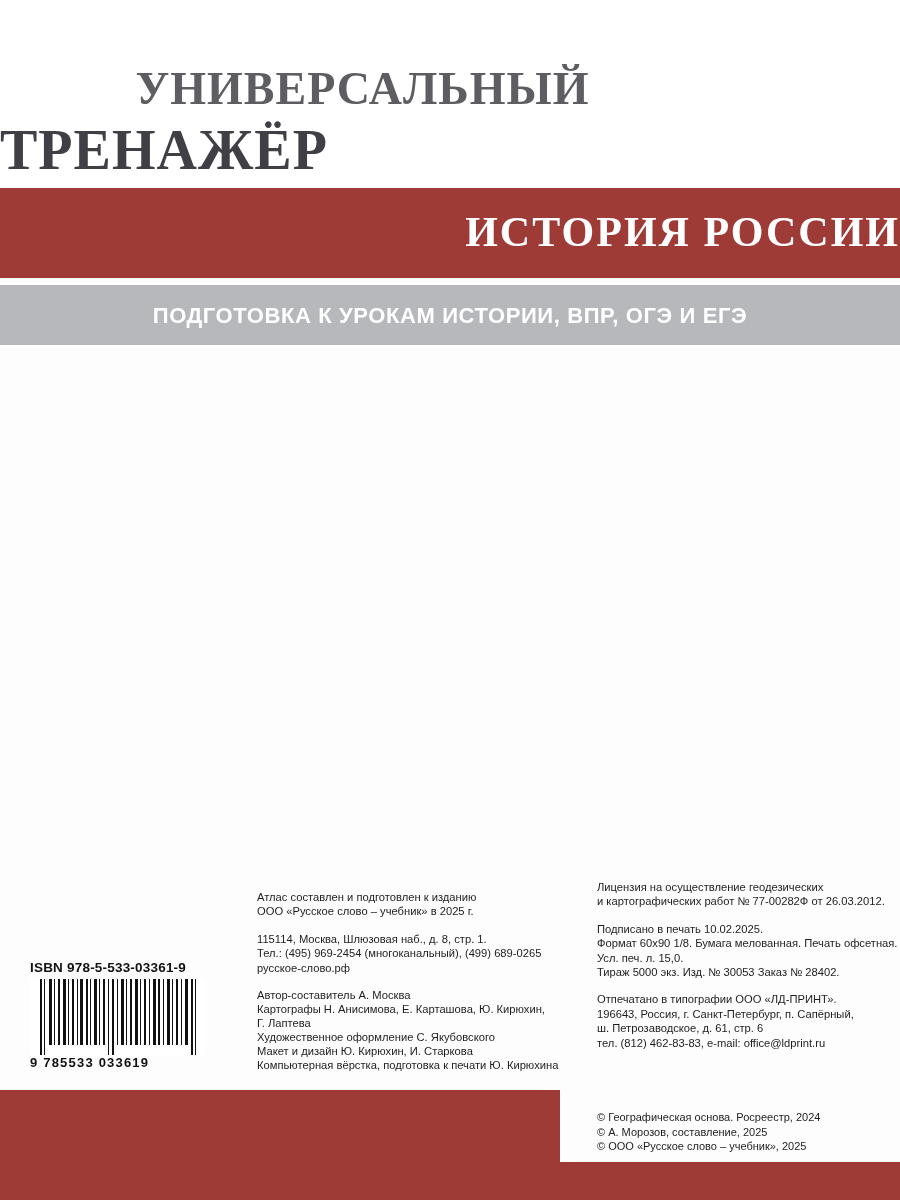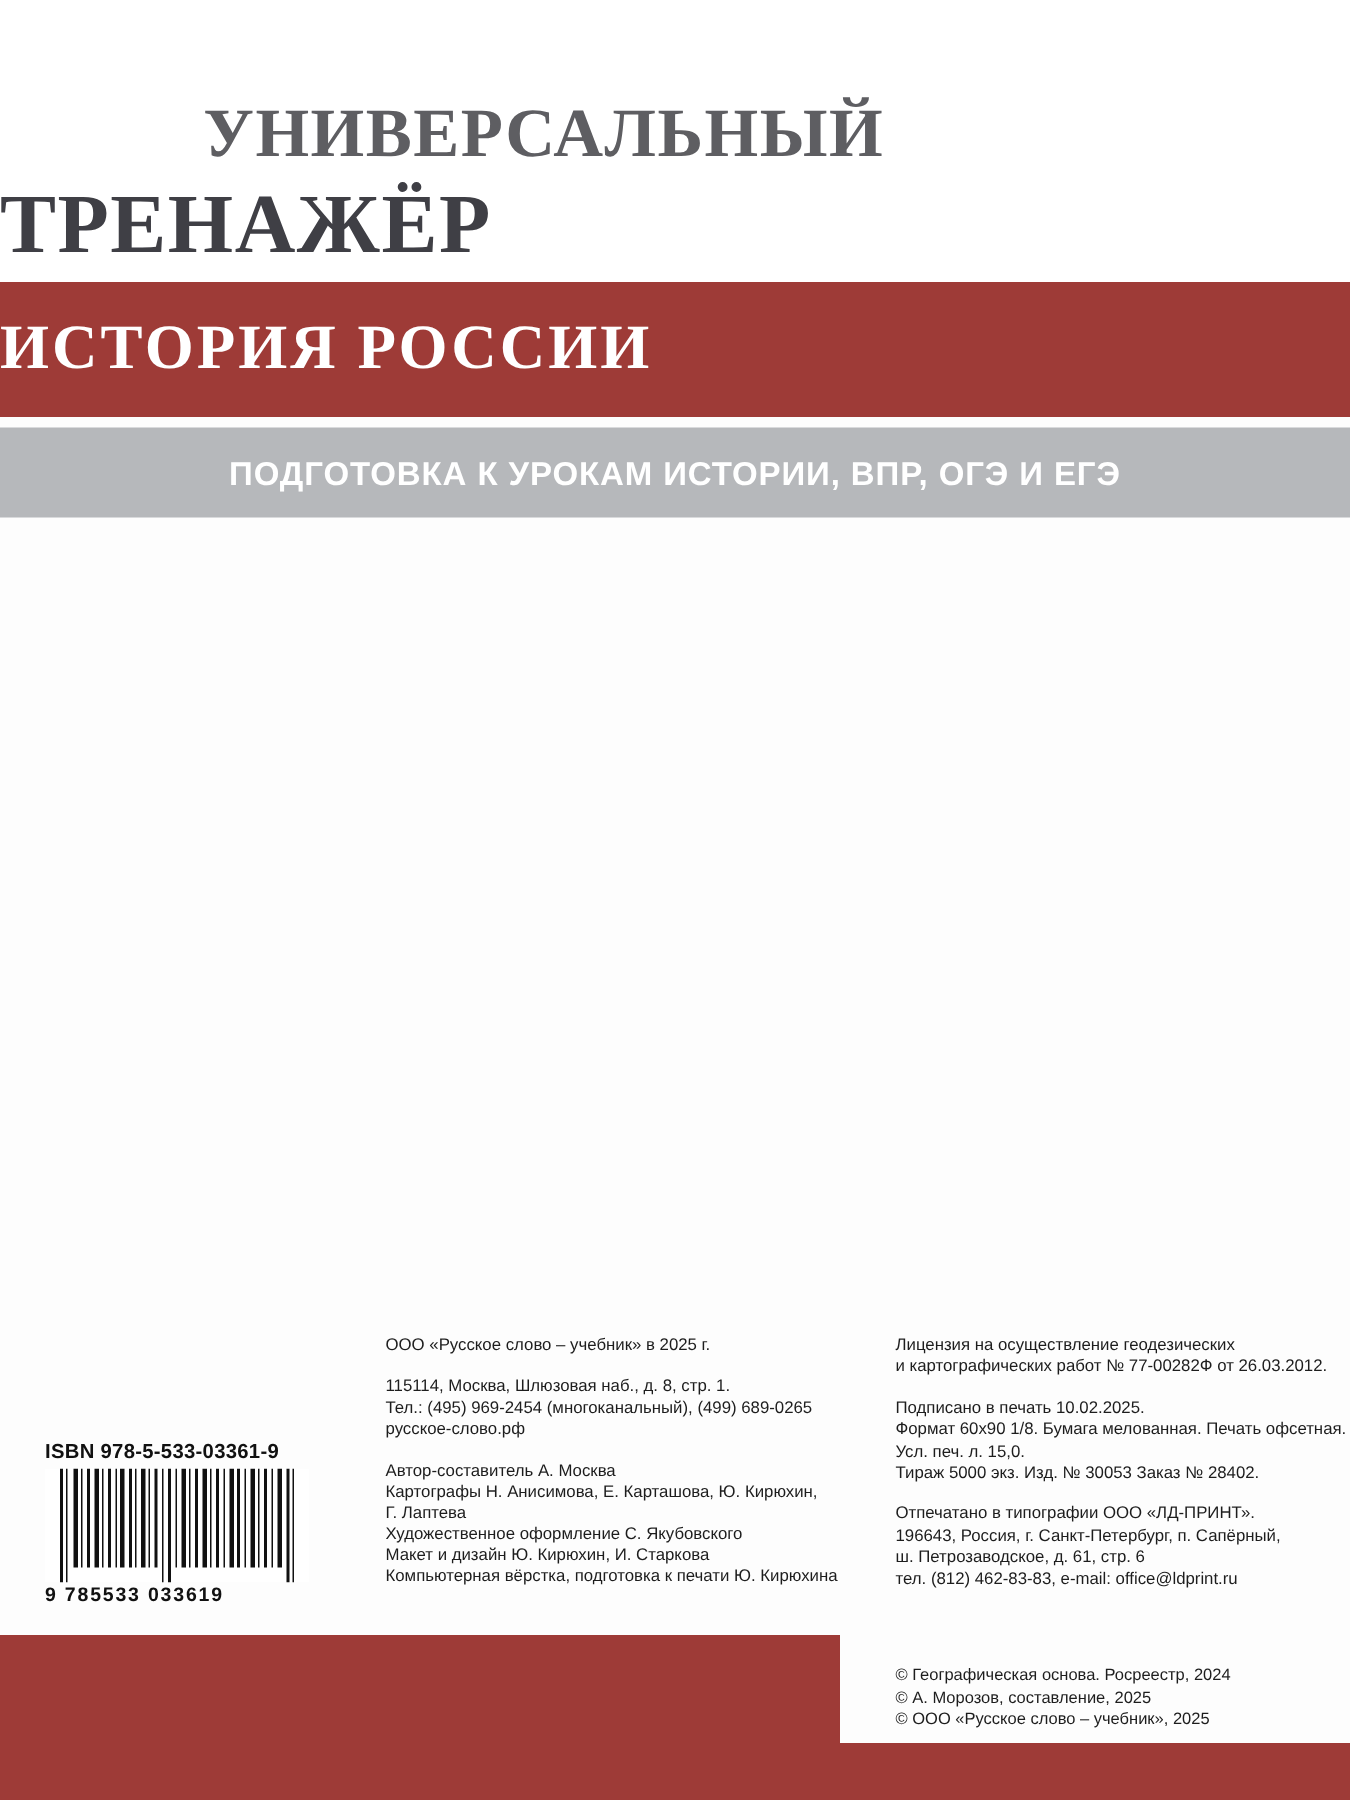--- a/index.html
+++ b/index.html
@@ -62,21 +62,21 @@
     top: 188px;
     width: 900px;
     height: 90px;
     background: #9e3b37;
   }
   .red-band-text {
     position: absolute;
     left: 0;
     top: 20px;
     width: 900px;
-    text-align: left;
+    text-align: right;
     font-family: "Liberation Serif", serif;
     font-size: 42px;
     font-weight: bold;
     letter-spacing: 2px;
     color: #ffffff;
   }
 
   .gray-band {
     position: absolute;
     left: 0;
@@ -112,21 +112,21 @@
     left: 257px;
     top: 10px;
     width: 330px;
     font-size: 11.2px;
     line-height: 14.4px;
     color: #1d1d1d;
   }
   .col-right {
     position: absolute;
     left: 597px;
-    top: 10px;
+    top: 0;
     width: 300px;
     font-size: 11.2px;
     line-height: 14.4px;
     color: #1d1d1d;
   }
   .blk {
     margin-bottom: 13px;
   }
   .blk:last-child { margin-bottom: 0; }
   .line { white-space: nowrap; }
@@ -206,20 +206,21 @@
   </div>
 
   <div class="gray-band">
     <div class="gray-band-text">ПОДГОТОВКА К УРОКАМ ИСТОРИИ, ВПР, ОГЭ И ЕГЭ</div>
   </div>
 
   <div class="colophon">
 
     <div class="col-left">
       <div class="blk">
+        <div class="line">Атлас составлен и подготовлен к изданию</div>
         <div class="line">ООО «Русское слово – учебник» в 2025 г.</div>
       </div>
       <div class="blk">
         <div class="line">115114, Москва, Шлюзовая наб., д. 8, стр. 1.</div>
         <div class="line">Тел.: (495) 969-2454 (многоканальный), (499) 689-0265</div>
         <div class="line">русское-слово.рф</div>
       </div>
       <div class="blk tight">
         <div class="line">Автор-составитель  А. Москва</div>
         <div class="line">Картографы  Н. Анисимова, Е. Карташова, Ю. Кирюхин,</div>

